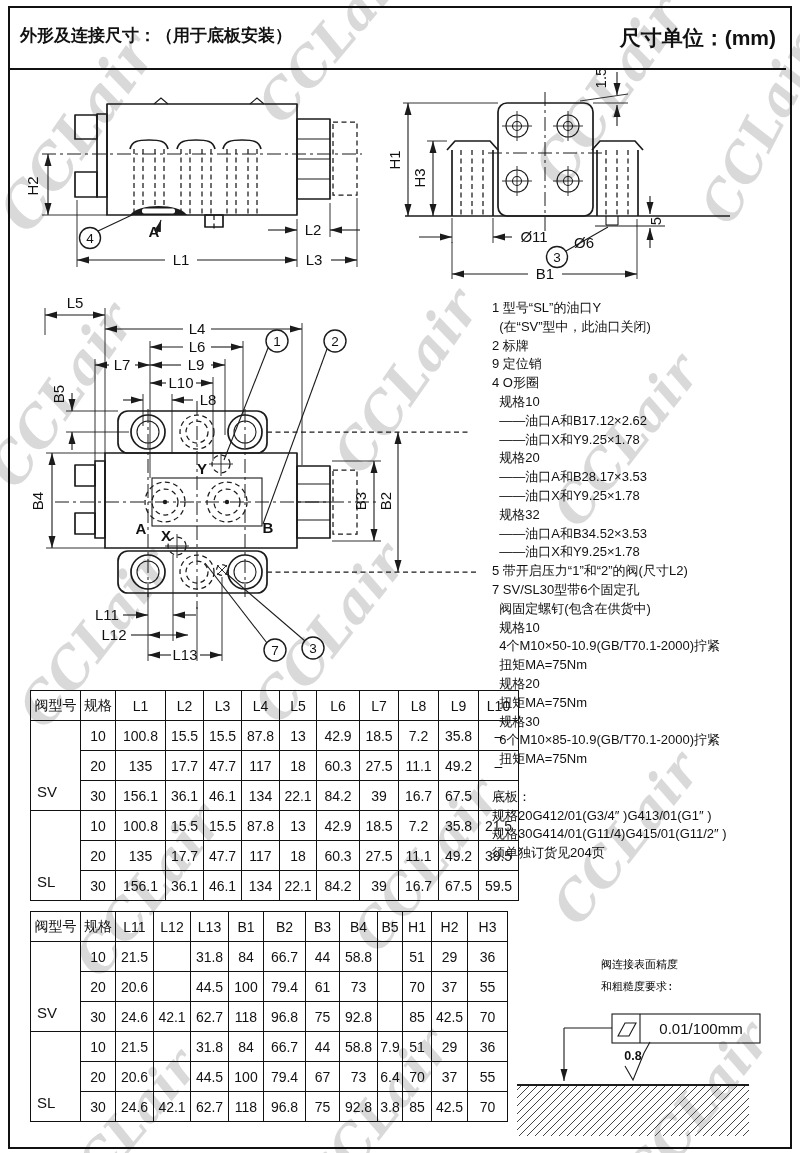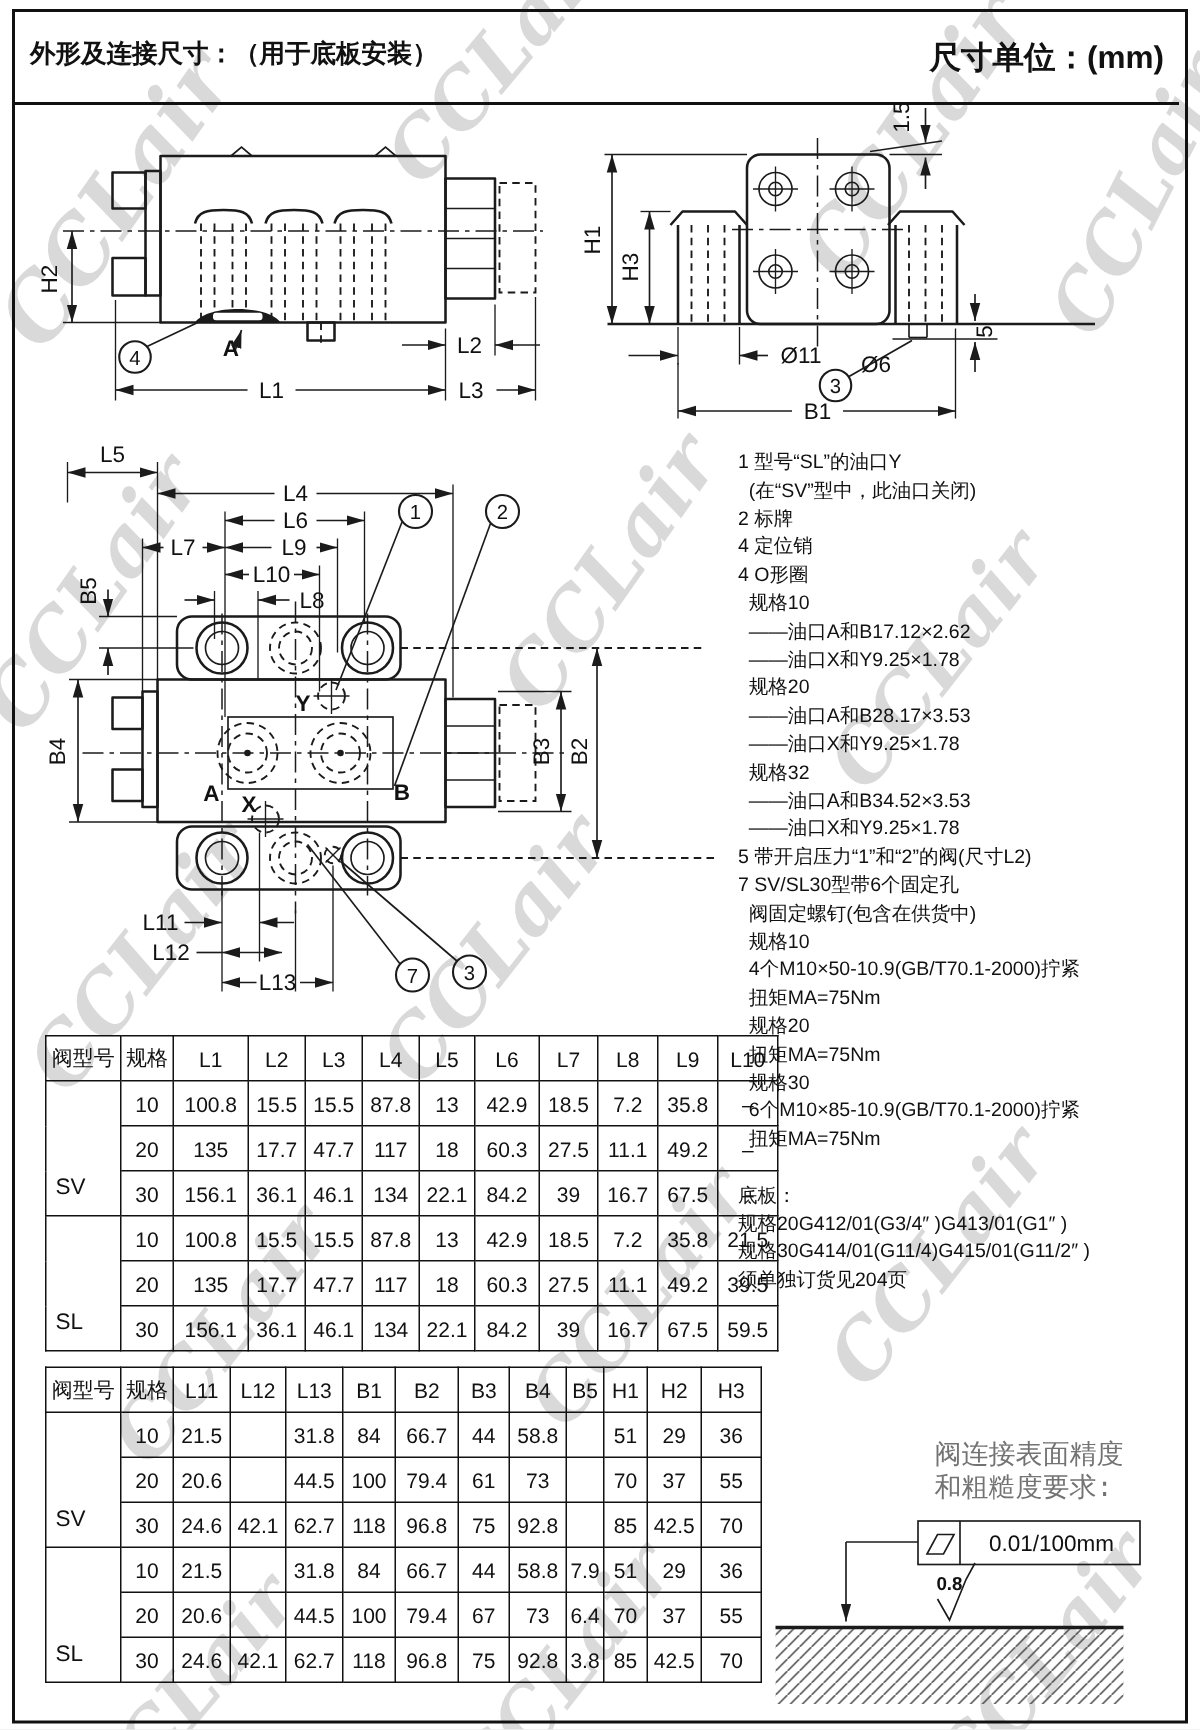--- a/index.html
+++ b/index.html
@@ -18,21 +18,21 @@
   .ext{fill:none;stroke:#1b1b1b;stroke-width:.9;}
   .dl{font:15px "Liberation Sans",sans-serif;fill:#111;text-anchor:middle;}
   .co{font:13.5px "Liberation Sans",sans-serif;fill:#111;text-anchor:middle;}
   .coc{fill:none;stroke:#1b1b1b;stroke-width:1.4;}
   .notes{position:absolute;left:492px;top:299px;width:268px;z-index:2;}
   .note-line{font-size:13px;line-height:18.8px;color:#111;white-space:pre-wrap;min-height:18.8px;}
   .tblwrap{position:absolute;left:30px;z-index:2;}
   table.dims{border-collapse:collapse;table-layout:fixed;background:transparent;}
   table.dims th,table.dims td{border:1.5px solid #111;font-size:14px;color:#111;text-align:center;height:29px;padding:0 1px;overflow:hidden;font-weight:normal;}
   table.dims td.model-cell{text-align:left;vertical-align:bottom;padding:0 0 10px 6px;font-size:15px;}
-  .surface-text{position:absolute;left:623px;z-index:2;font-size:18px;color:#737373;}
+  .surface-text{position:absolute;left:601px;z-index:2;font-size:11px;color:#000000;}
 </style>
 </head>
 <body>
 
 <div class="page">
   <div class="frame"></div>
 
   <div class="header">
     <div class="header-title">外形及连接尺寸：（用于底板安装）</div>
     <div class="header-unit">尺寸单位：(mm)</div>
@@ -345,21 +345,21 @@
       <circle class="coc" cx="288" cy="355" r="11"></circle>
       <text class="co" x="288" y="360">3</text>
       <line class="dim" x1="280" y1="348" x2="202" y2="281"></line>
     </g>
   </svg>
 
   <div id="notes" class="notes">
       <div class="note-line">1 型号“SL”的油口Y</div>
       <div class="note-line">  (在“SV”型中，此油口关闭)</div>
       <div class="note-line">2 标牌</div>
-      <div class="note-line">4 定位销</div>
+      <div class="note-line">9 定位销</div>
       <div class="note-line">4 O形圈</div>
       <div class="note-line">  规格10</div>
       <div class="note-line">  ——油口A和B17.12×2.62</div>
       <div class="note-line">  ——油口X和Y9.25×1.78</div>
       <div class="note-line">  规格20</div>
       <div class="note-line">  ——油口A和B28.17×3.53</div>
       <div class="note-line">  ——油口X和Y9.25×1.78</div>
       <div class="note-line">  规格32</div>
       <div class="note-line">  ——油口A和B34.52×3.53</div>
       <div class="note-line">  ——油口X和Y9.25×1.78</div>

